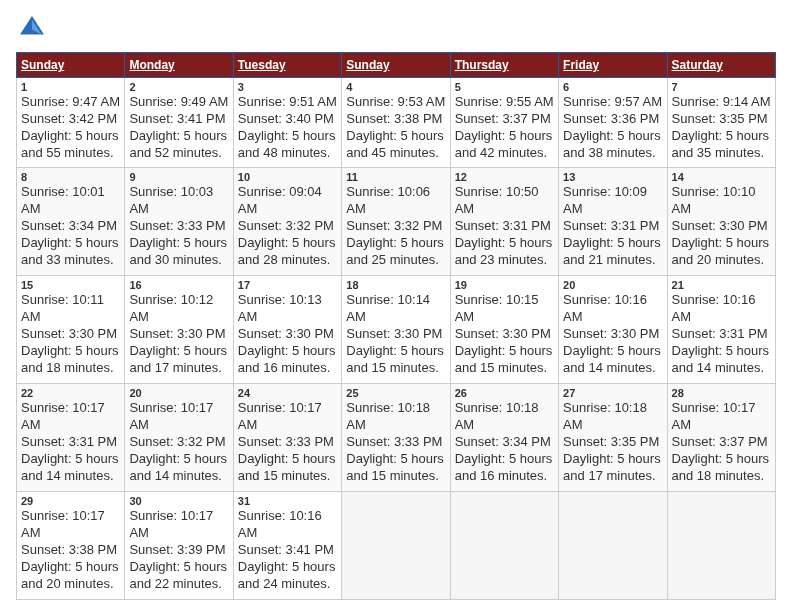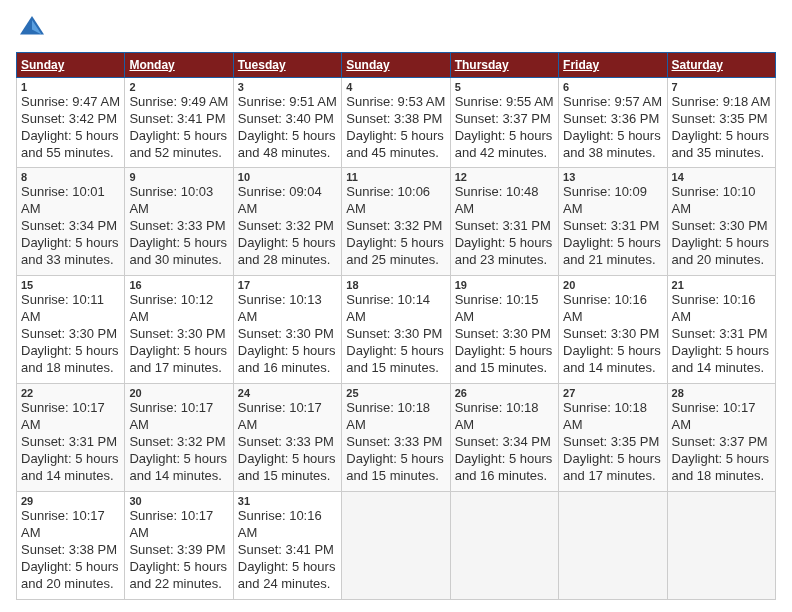--- a/index.html
+++ b/index.html
@@ -175,21 +175,21 @@
         <span class="day-num">6</span>
         <div class="day-info">
           <span>Sunrise: 9:57 AM</span><br>
           <span>Sunset: 3:36 PM</span><br>
           <span>Daylight: 5 hours and 38 minutes.</span>
         </div>
       </td>
           <td>
         <span class="day-num">7</span>
         <div class="day-info">
-          <span>Sunrise: 9:18 AM</span><br>
+          <span>Sunrise: 9:14 AM</span><br>
           <span>Sunset: 3:35 PM</span><br>
           <span>Daylight: 5 hours and 35 minutes.</span>
         </div>
       </td>
         </tr>
         <tr>
           <td>
         <span class="day-num">8</span>
         <div class="day-info">
           <span>Sunrise: 10:01 AM</span><br>
@@ -217,21 +217,21 @@
         <span class="day-num">11</span>
         <div class="day-info">
           <span>Sunrise: 10:06 AM</span><br>
           <span>Sunset: 3:32 PM</span><br>
           <span>Daylight: 5 hours and 25 minutes.</span>
         </div>
       </td>
           <td>
         <span class="day-num">12</span>
         <div class="day-info">
-          <span>Sunrise: 10:48 AM</span><br>
+          <span>Sunrise: 10:50 AM</span><br>
           <span>Sunset: 3:31 PM</span><br>
           <span>Daylight: 5 hours and 23 minutes.</span>
         </div>
       </td>
           <td>
         <span class="day-num">13</span>
         <div class="day-info">
           <span>Sunrise: 10:09 AM</span><br>
           <span>Sunset: 3:31 PM</span><br>
           <span>Daylight: 5 hours and 21 minutes.</span>

